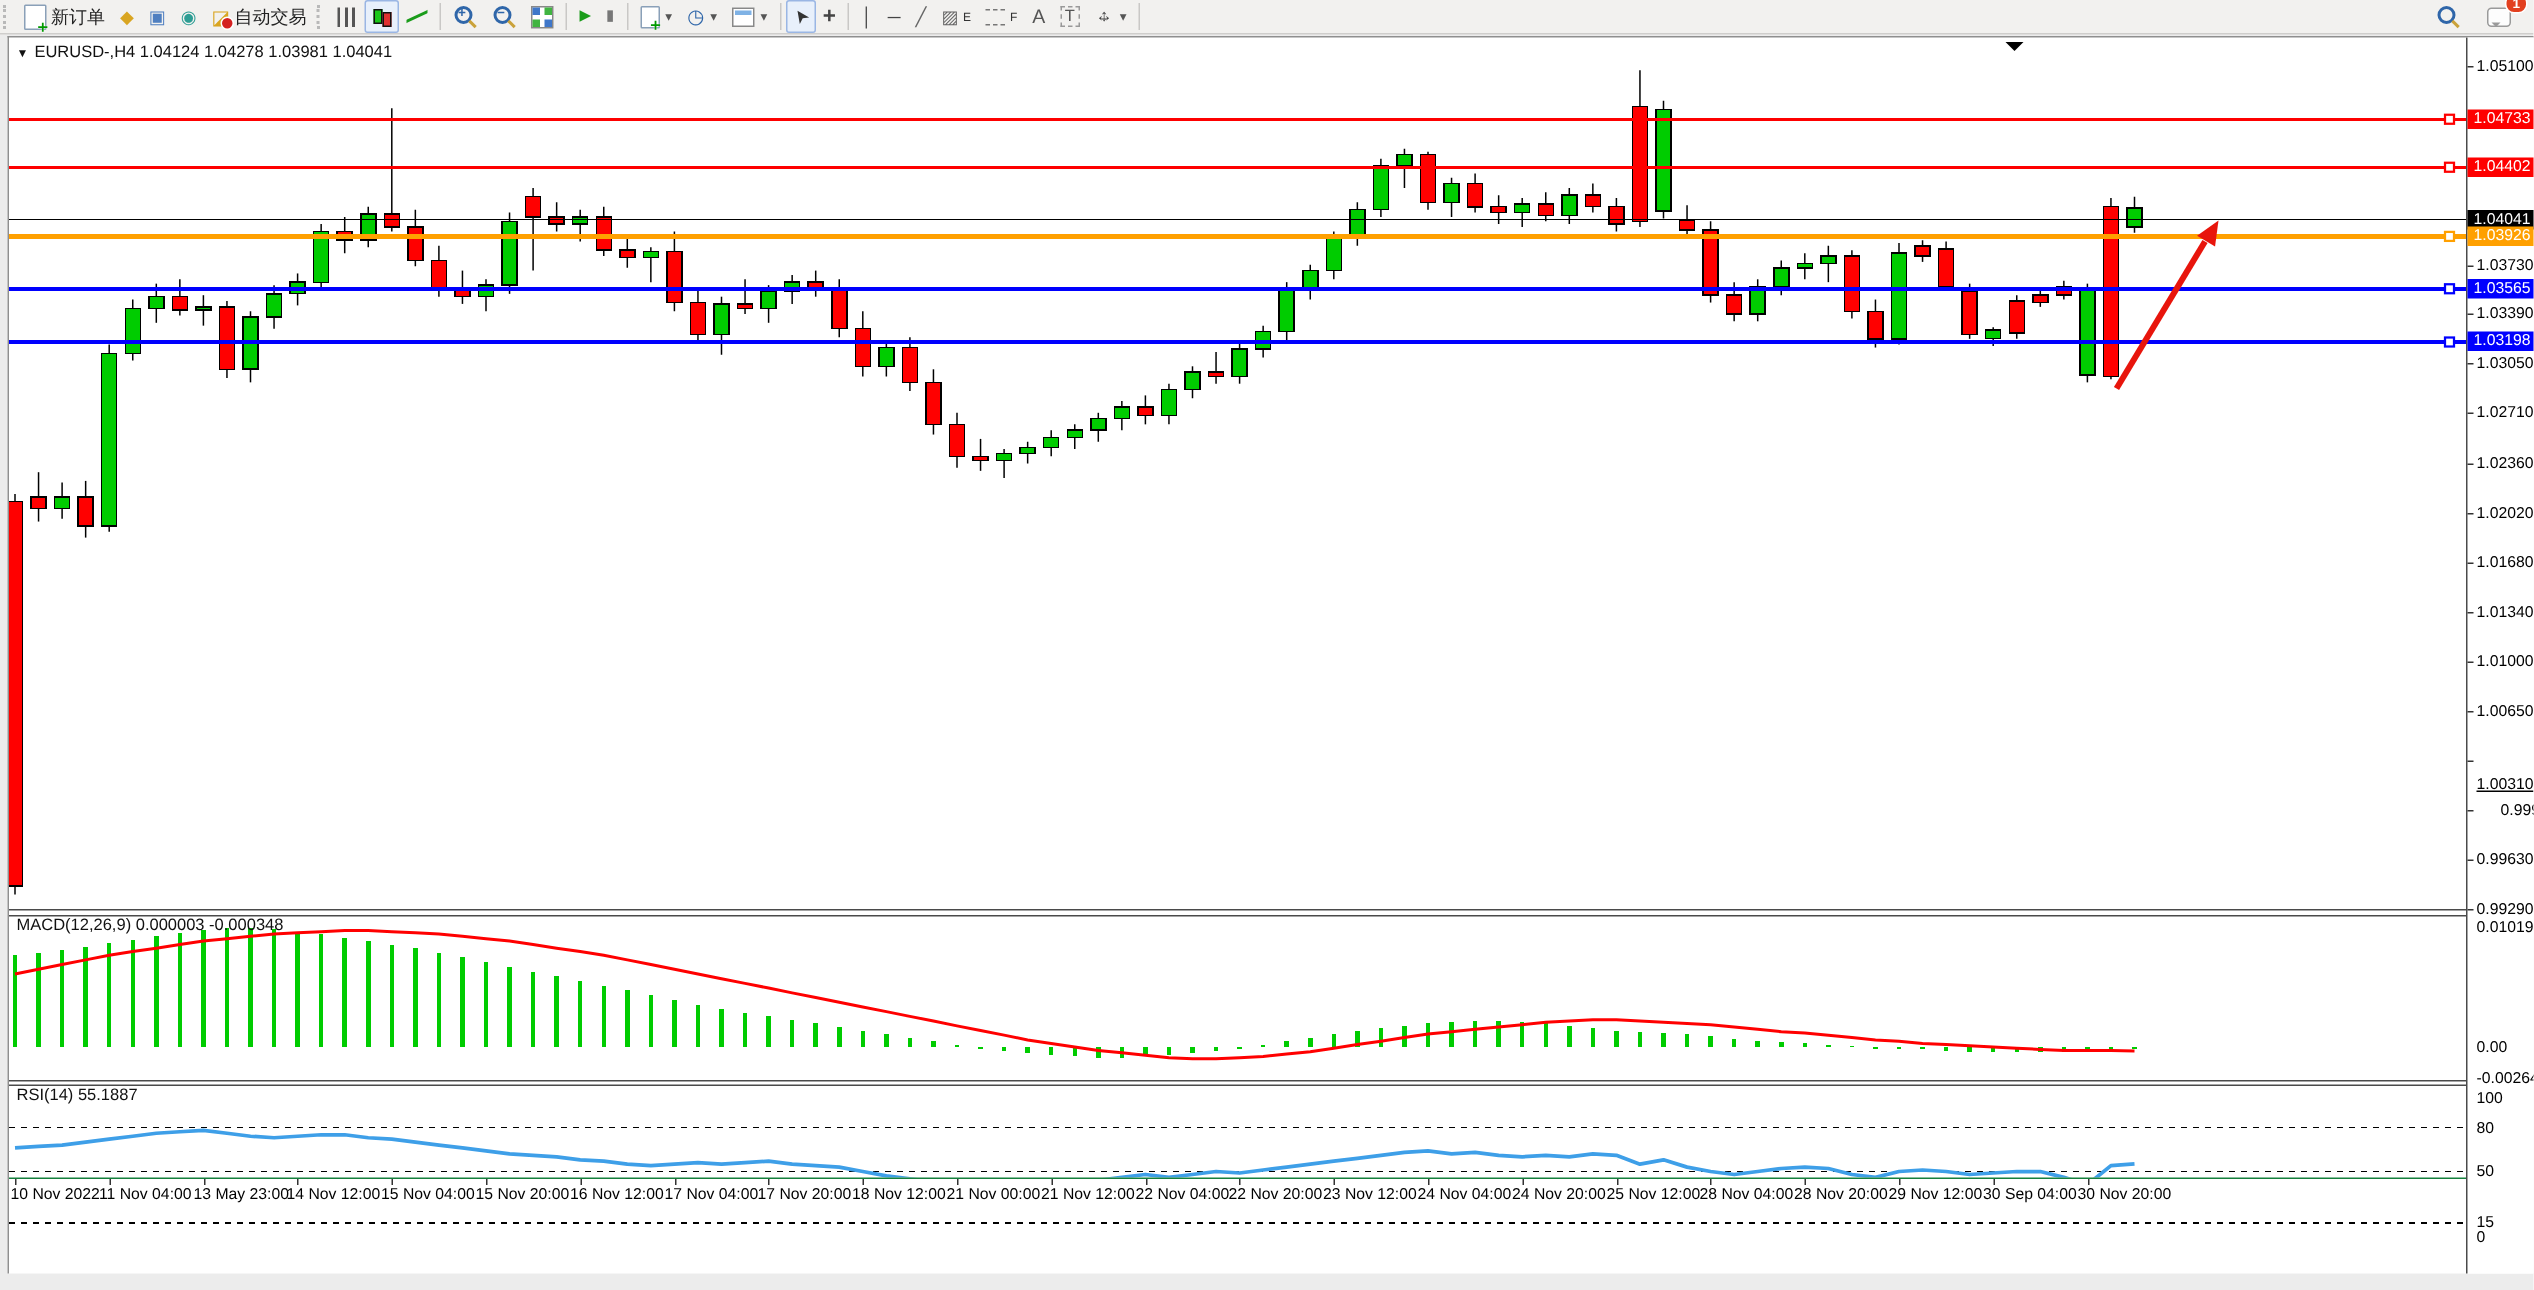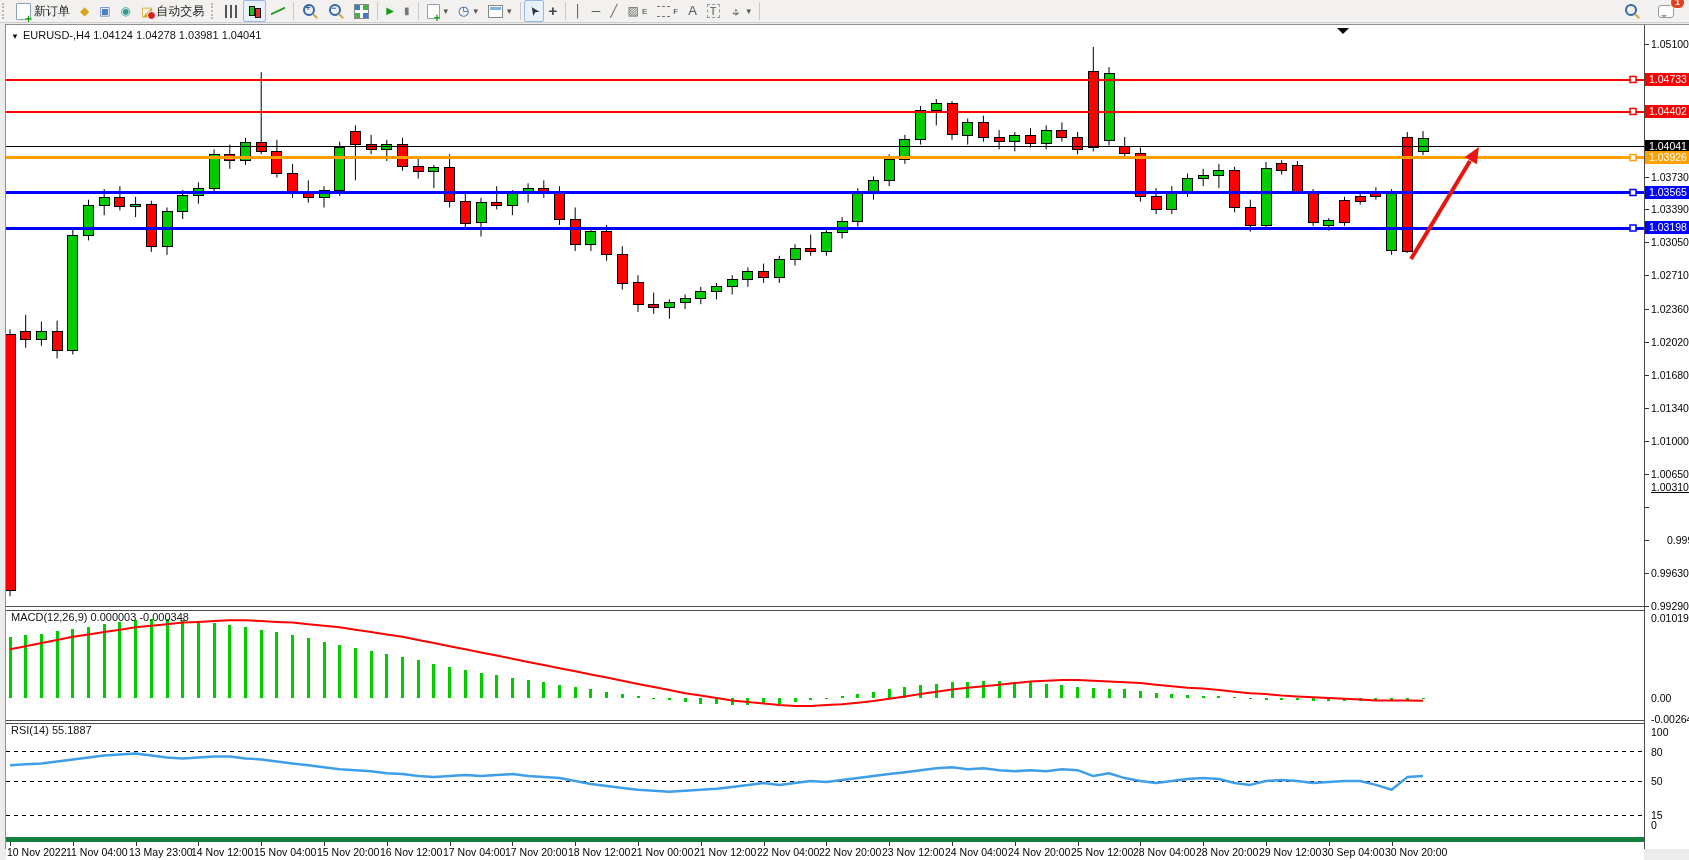--- a/index.html
+++ b/index.html
@@ -43,21 +43,21 @@
   .chat-ic::after{content:"";position:absolute;left:2px;bottom:-4px;border:3px solid transparent;border-top-color:#9a9a9a;}
   .badge{position:absolute;right:-7px;top:-5px;min-width:11px;height:11px;border-radius:6px;background:#e2401f;color:#fff;font-size:9px;font-weight:bold;text-align:center;line-height:11px;padding:0 1px;border:1px solid #fff;}
   .dd{font-size:9px;color:#555;margin-left:1px;}
   
   #chartwin{position:absolute;left:5px;top:24px;width:1684px;height:824px;background:#fff;border-top:1px solid #8f8f8f;border-left:1px solid #8f8f8f;}
   #plot-main{position:absolute;left:0;top:0;width:1638px;height:581px;}
   #sep1{position:absolute;left:0;top:581px;width:1638px;height:3px;border-top:1px solid #4a4a4a;border-bottom:1px solid #4a4a4a;background:#fff;}
   #plot-macd{position:absolute;left:0;top:584px;width:1638px;height:111px;}
   #sep2{position:absolute;left:0;top:695px;width:1638px;height:2px;border-top:1px solid #4a4a4a;border-bottom:1px solid #4a4a4a;background:#fff;}
   #plot-rsi{position:absolute;left:0;top:697px;width:1638px;height:109px;}
-  #timeaxis{position:absolute;left:0;top:812px;width:1638px;height:18px;border-top:5px solid #15803d;background:#fff;}
+  #timeaxis{position:absolute;left:0;top:760px;width:1638px;height:18px;border-top:1px solid #15803d;background:#fff;}
   #priceaxis{position:absolute;left:1638px;top:0;width:46px;height:824px;background:#fff;border-left:1px solid #4a4a4a;}
   .axlabel{position:absolute;left:6px;font-size:10.5px;color:#000;white-space:nowrap;}
   .axtick{position:absolute;left:0;width:4px;height:1px;background:#333;}
   .pricetag{position:absolute;left:0px;width:46px;height:13px;font-size:10.5px;color:#fff;line-height:13px;padding-left:4px;box-sizing:border-box;}
   .tlabel{position:absolute;top:4px;font-size:10.5px;color:#000;white-space:nowrap;}
   .ttick{position:absolute;top:0;width:1px;height:4px;background:#333;}
   #hdr{position:absolute;left:5px;top:4px;font-size:11px;color:#111;z-index:5;}
   #hdr .tri{font-size:8px;margin-right:4px;}
   .indlabel{position:absolute;left:5px;top:2px;font-size:11px;color:#111;z-index:5;}
   svg{position:absolute;left:0;top:0;}
@@ -584,21 +584,21 @@
       <div class="axlabel" style="top: 311px;">1.02020</div>
       <div class="axtick" style="top: 350px;"></div>
       <div class="axlabel" style="top: 344px;">1.01680</div>
       <div class="axtick" style="top: 383px;"></div>
       <div class="axlabel" style="top: 377px;">1.01340</div>
       <div class="axtick" style="top: 416px;"></div>
       <div class="axlabel" style="top: 410px;">1.01000</div>
       <div class="axtick" style="top: 449px;"></div>
       <div class="axlabel" style="top: 443px;">1.00650</div>
       <div class="axtick" style="top: 482px;"></div>
-      <div class="axlabel" style="top: 456px; text-decoration: underline;">1.00310</div>
+      <div class="axlabel" style="top: 492px; text-decoration: underline;">1.00310</div>
       <div class="axtick" style="top: 515px;"></div>
       <div class="axlabel" style="top: 509px; padding-left: 16px;">0.99970</div>
       <div class="axtick" style="top: 548px;"></div>
       <div class="axlabel" style="top: 542px;">0.99630</div>
       <div class="axtick" style="top: 581px;"></div>
       <div class="axlabel" style="top: 575px;">0.99290</div>
       <div class="pricetag" style="top: 48px; background: rgb(254, 0, 0);">1.04733</div>
       <div class="pricetag" style="top: 80px; background: rgb(254, 0, 0);">1.04402</div>
       <div class="pricetag" style="top: 115px; background: rgb(0, 0, 0);">1.04041</div>
       <div class="pricetag" style="top: 126px; background: rgb(255, 160, 0);">1.03926</div>

